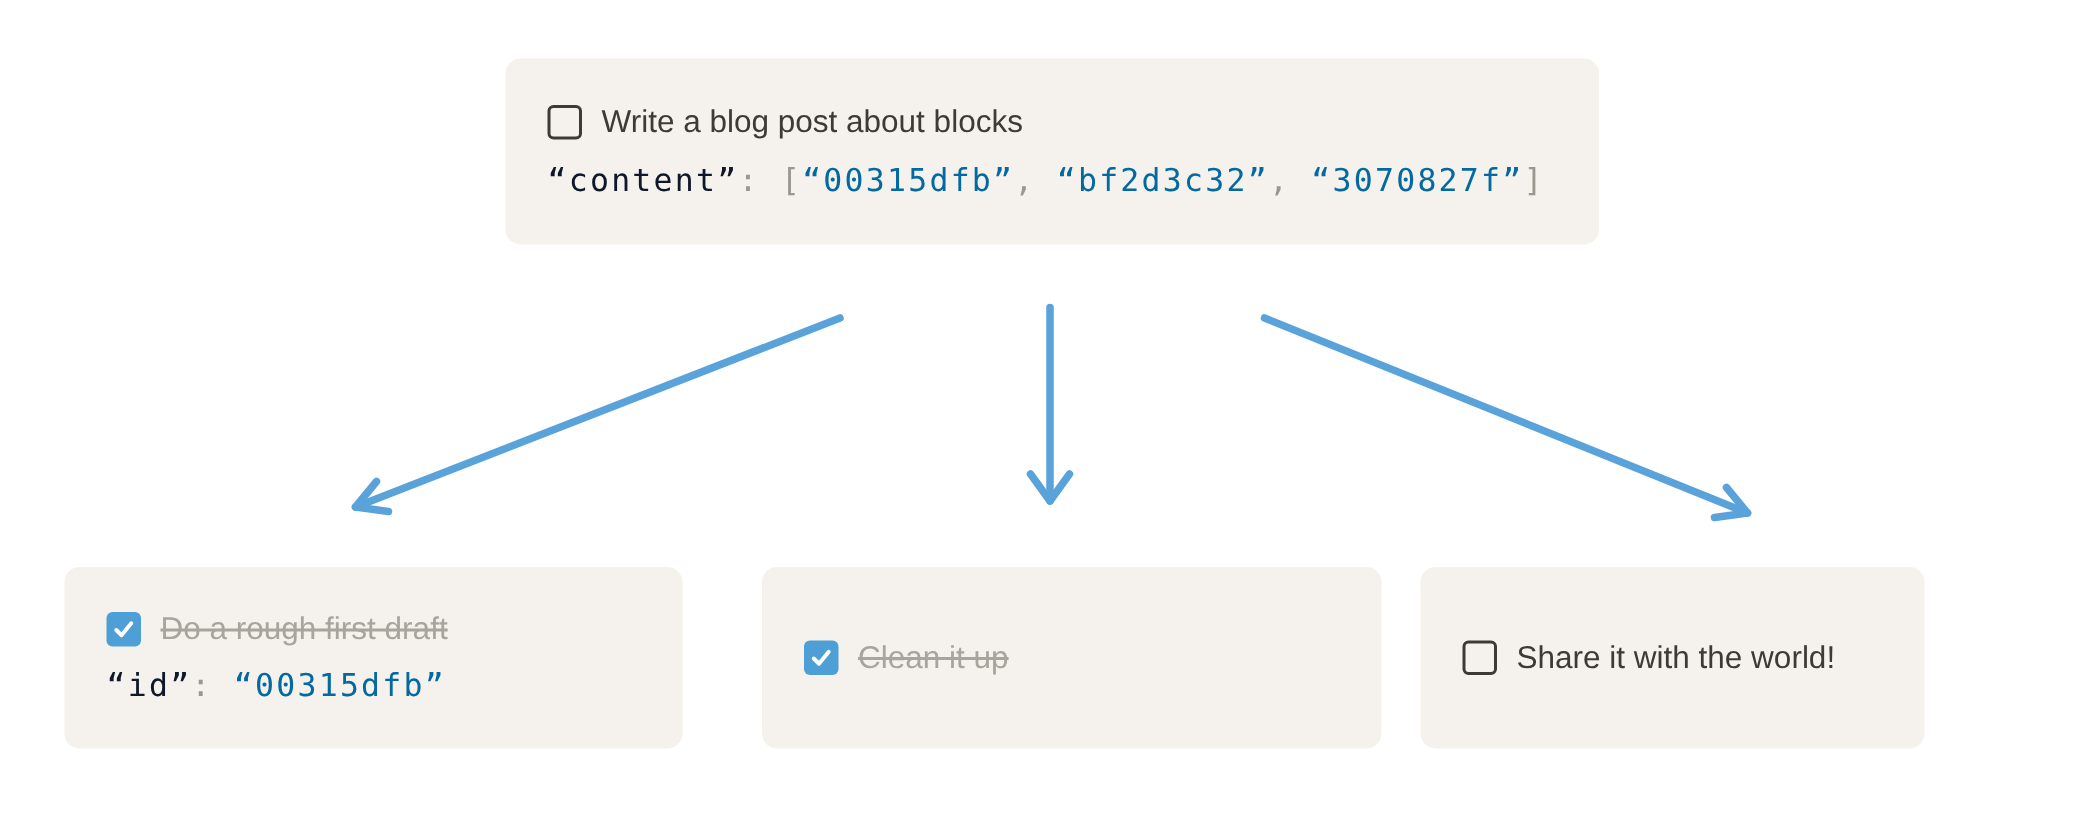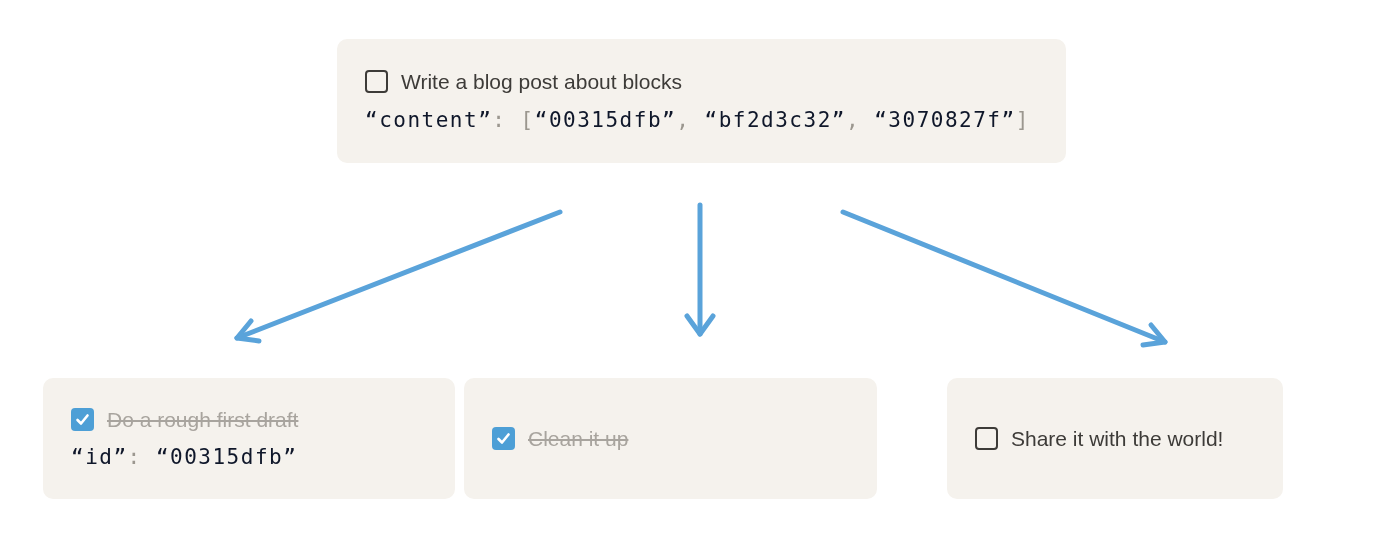--- a/index.html
+++ b/index.html
@@ -17,21 +17,21 @@
     background: #f5f2ed;
     border-radius: 10px;
     display: flex;
     flex-direction: column;
     justify-content: center;
     padding: 16px 28px;
     gap: 13px;
   }
   .block-parent  { left: 337px; top: 39px;  width: 729px; height: 124px; }
   .block-child-0 { left: 43px;  top: 378px; width: 412px; height: 121px; }
-  .block-child-1 { left: 464px; top: 378px; width: 413px; height: 121px; }
+  .block-child-1 { left: 508px; top: 378px; width: 413px; height: 121px; }
   .block-child-2 { left: 947px; top: 378px; width: 336px; height: 121px; }
 
   .task-row {
     display: flex;
     align-items: center;
     gap: 13px;
     font-size: 21px;
     color: #3d3b38;
   }
   .checkbox {
@@ -58,21 +58,21 @@
     text-decoration-thickness: 2px;
   }
   .code-line {
     font-family: "DejaVu Sans Mono", monospace;
     font-size: 21px;
     letter-spacing: 1.5px;
     white-space: pre;
     line-height: 1.2;
   }
   .tok-key   { color: #0f172a; }
-  .tok-str   { color: #0f172a; }
+  .tok-str   { color: #0369a1; }
   .tok-punct { color: #9b978f; }
 
   .arrow-layer {
     position: absolute;
     left: 0; top: 0;
     width: 1400px;
     height: 544px;
     pointer-events: none;
   }
 </style>

